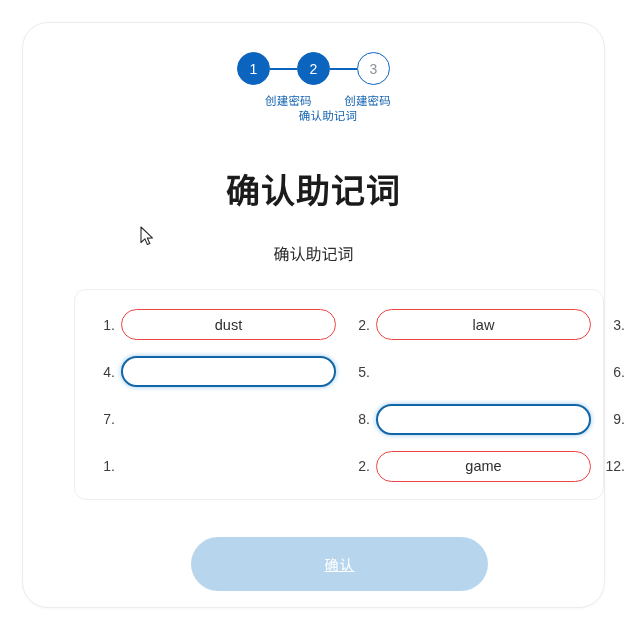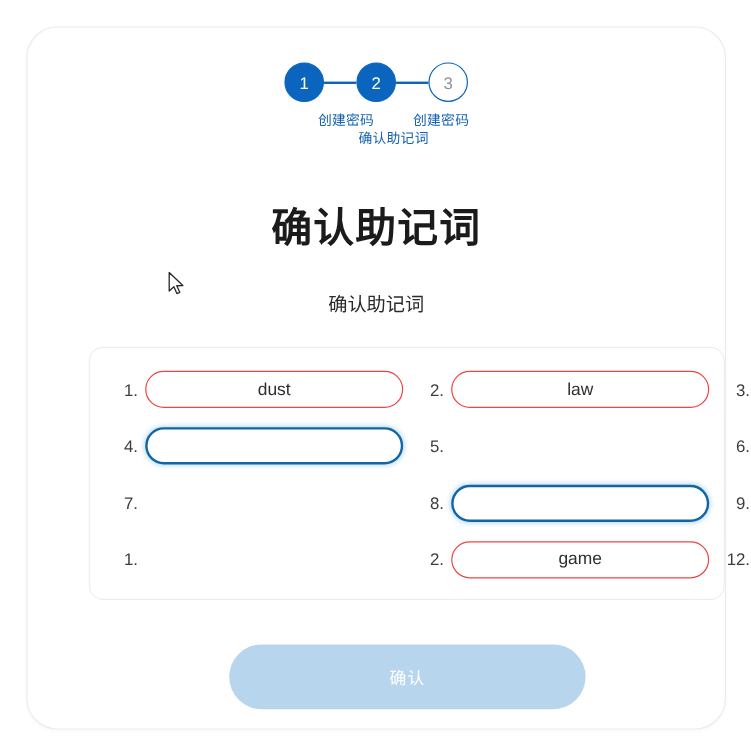--- a/index.html
+++ b/index.html
@@ -172,20 +172,21 @@
     width: 297px;
     height: 54px;
     border: none;
     border-radius: 27px;
     background: #b7d6ee;
     color: #ffffff;
     font-size: 14px;
     font-family: "Liberation Sans", sans-serif;
     cursor: default;
     letter-spacing: 1px;
+    text-decoration: underline;
   }
 
   
   .mouse-cursor {
     position: absolute;
     left: 140px;
     top: 226px;
     width: 16px;
     height: 22px;
     pointer-events: none;

